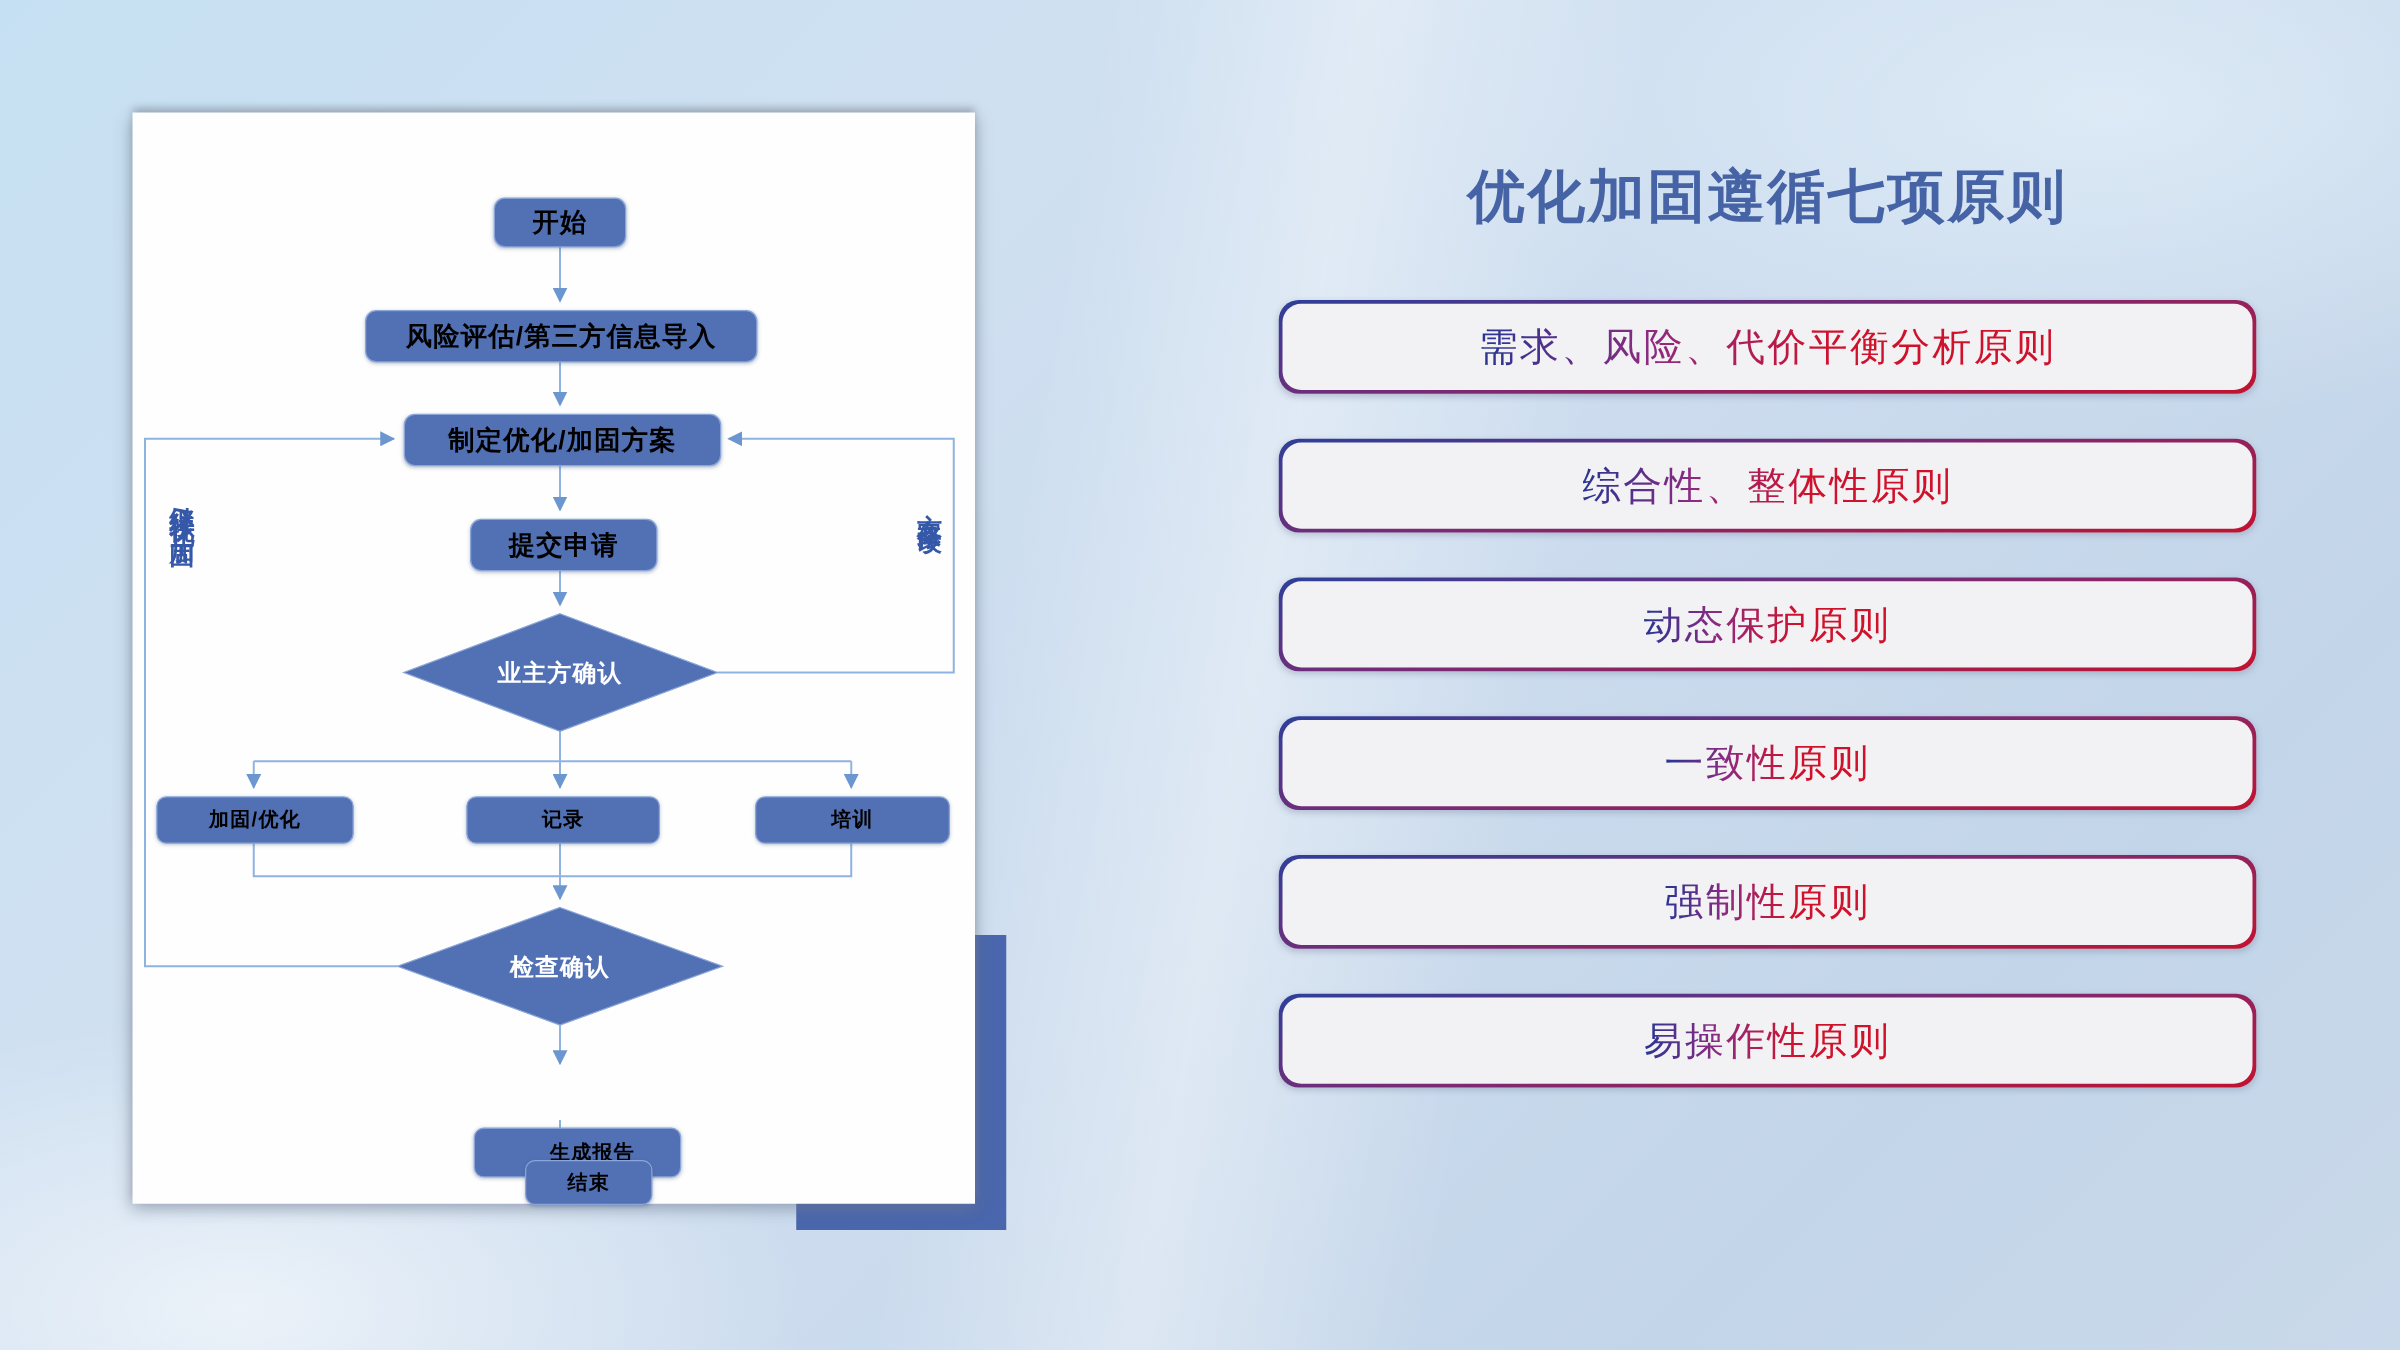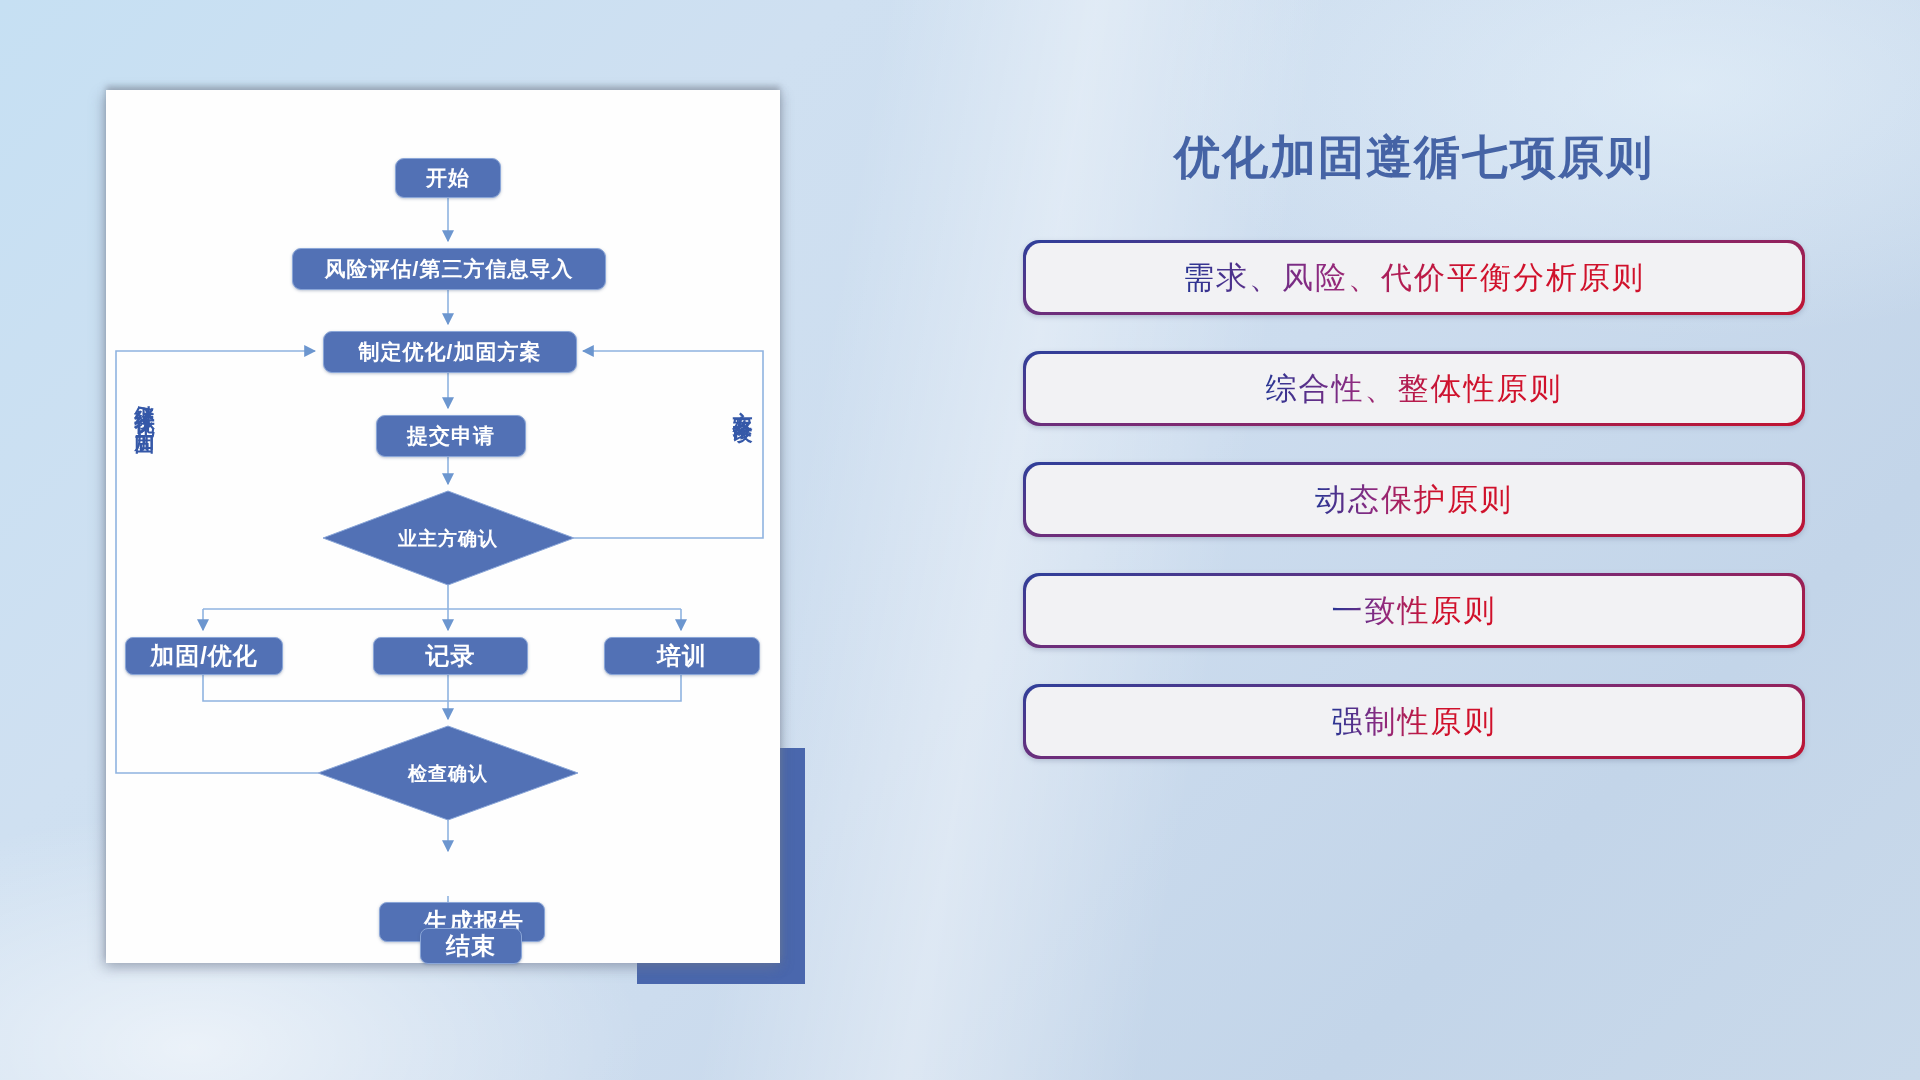--- a/index.html
+++ b/index.html
@@ -15,24 +15,24 @@
 
   
   .accent-rect{position:absolute;left:637px;top:748px;width:168px;height:236px;background:#4a67ad;}
   .card{
     position:absolute;left:106px;top:90px;width:674px;height:873px;background:#fefefe;
     box-shadow:0 -4px 6px rgba(115,123,138,.5), -4px 5px 12px rgba(110,122,145,.38), 4px 4px 10px rgba(110,122,145,.25);
   }
   .card svg{position:absolute;left:0;top:0;}
   .fnode{
     position:absolute;background:#5271b5;border:1px solid #8aa6d8;border-radius:9px;
-    color:#ffffff;font-weight:bold;display:flex;align-items:center;justify-content:center;
+    color:#000000;font-weight:bold;display:flex;align-items:center;justify-content:center;
     font-size:21px;letter-spacing:1px;box-shadow:0 1px 3px rgba(70,90,130,.35);
   }
-  .fnode.small{font-size:24px;border-radius:8px;}
+  .fnode.small{font-size:16px;border-radius:8px;}
   .dlabel{
     position:absolute;width:200px;text-align:center;color:#fff;font-weight:bold;font-size:19px;letter-spacing:1px;
   }
   .vlabel{
     position:absolute;writing-mode:vertical-rl;color:#3558a8;font-weight:bold;font-size:20px;letter-spacing:4px;
   }
 
   
   .ptitle{
     position:absolute;left:1024px;top:127px;width:780px;text-align:center;
@@ -142,15 +142,20 @@
     <div class="pbox">
       <div class="pbox-in">
           <span class="ptext">一致性原则</span>
         </div>
     </div>
     <div class="pbox">
       <div class="pbox-in">
           <span class="ptext">强制性原则</span>
         </div>
     </div>
+    <div class="pbox">
+      <div class="pbox-in">
+          <span class="ptext">易操作性原则</span>
+        </div>
+    </div>
   </div>
 
 </div>
 
 </body></html>

